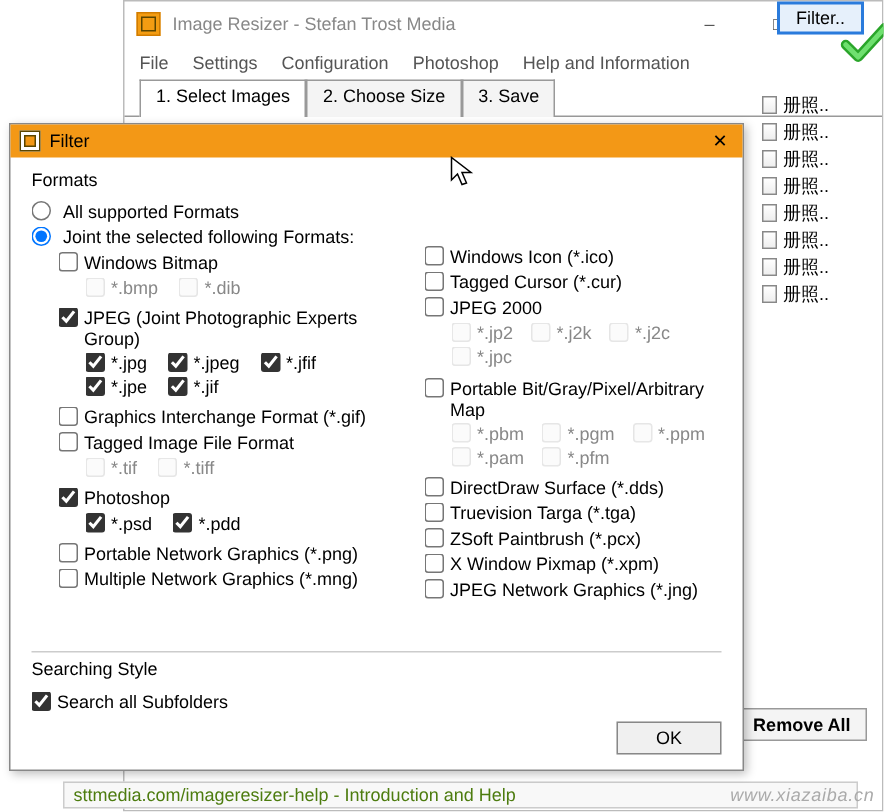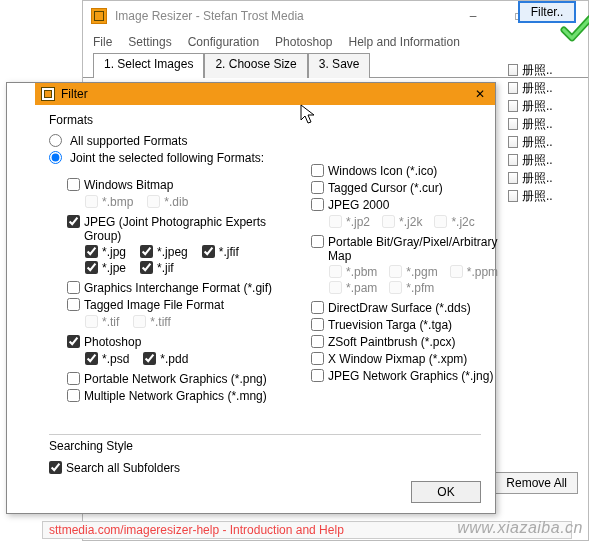--- a/index.html
+++ b/index.html
@@ -15,39 +15,39 @@
   .tabs { display: flex; padding-left: 10px; height: 25px; }
   .tab { border: 1px solid #999; padding: 3px 10px; background: #f4f4f4; margin-right: 0; border-bottom: none; }
   .tab.active { background: #fff; }
   .tabsline { border-top: 1px solid #999; margin-top: -1px; }
   .filter-btn { border: 2px solid #2a7bdc; background: #e6f0fb; padding: 2px 8px; width: 58px; text-align: center; position:absolute; right:12px; top:0; }
   .checkmark { position:absolute; right:-6px; top:14px; width:34px; height:28px; }
   .checkmark svg{width:100%;height:100%;}
   .list-area { position:absolute; right:10px; top:60px; width:70px; }
   .list-area .row { height:18px; display:flex; align-items:center; white-space:nowrap; overflow:hidden;text-align:center; }
   .list-area .ficon{ width:10px; height:12px; border:1px solid #888; background:linear-gradient(#fff,#eee); margin-right:4px; flex:none;}
-  .remove-all { position:absolute; right:10px; bottom:46px; border:1px solid #999; padding:3px 10px; background:#f4f4f4; }
-  .help-strip { position:absolute; left:42px; bottom:2px; width:530px; height:18px; border:1px solid #ccc; background:#f8f8f8; display:flex; align-items:center; padding-left:6px; color:#ef4444;}
+  .remove-all { position:absolute; right:10px; bottom:46px; border:1px solid #999; padding:3px 10px; background:#f4f4f4;font-weight:bold; }
+  .help-strip { position:absolute; left:42px; bottom:2px; width:530px; height:18px; border:1px solid #ccc; background:#f8f8f8; display:flex; align-items:center; padding-left:6px; color:#4d7c0f;}
   .help-badge { position:absolute; left:42px; bottom:28px; width:18px; height:16px; border:1px solid #6a6; background:#cceacc; display:flex; align-items:center; justify-content:center; font-size:10px;}
-  .watermark{ position:absolute; right:6px; bottom:4px; color:#aaa; font-style:italic; font-size:16px; letter-spacing:0.5px; pointer-events:none;}
+  .watermark{ position:absolute; right:6px; bottom:4px; color:#aaa; font-style:italic; font-size:12px; letter-spacing:0.5px; pointer-events:none;}
   
-  .dialog { position:absolute; left:6px; top:82px; width:490px; height:432px; border:1px solid #888; background:#fff; box-shadow:2px 2px 6px rgba(0,0,0,0.25); z-index:10;padding-left:28px; }
+  .dialog { position:absolute; left:6px; top:82px; width:490px; height:432px; border:1px solid #888; background:#fff; box-shadow:2px 2px 6px rgba(0,0,0,0.25); z-index:10; }
   .dlg-title { height:22px; background:#f39816; color:#000; display:flex; align-items:center; padding-left:6px; }
   .dlg-title .dicon{ width:14px; height:14px; background:#fff; border:1px solid #5a4500; margin-right:6px; display:flex;align-items:center;justify-content:center;}
   .dlg-title .dicon::after{content:"";width:6px;height:6px;background:#f39816;border:1px solid #5a4500;}
   .dlg-close { margin-left:auto; width:30px; text-align:center; }
   .dlg-body { padding:8px 14px 8px 14px; position:relative; height:calc(100% - 22px);}
   .section-label { color:#000; margin-bottom:6px; }
   label.cb { display:inline-flex; align-items:flex-start; gap:4px; margin:1px 0; }
   input[type=checkbox]{ width:13px; height:13px; margin:0; accent-color:#333;}
   input[type=checkbox]:disabled{ opacity:0.55;}
   label.disabled{ color:#888;}
   input[type=radio]{ margin:0 4px 0 0;}
   .col { position:absolute; }
-  .colL { left:14px; top:72px; width:250px;}
+  .colL { left:14px; top:62px; width:250px;}
   .colR { left:276px; top:58px; width:205px;}
   .indent1{ padding-left:18px;}
   .indent2{ padding-left:36px; display:flex; gap:14px; flex-wrap:wrap;}
   .group{ margin-top:4px;}
   .okbtn{ position:absolute; right:14px; bottom:10px; width:70px; height:22px; border:1px solid #888; background:#f0f0f0;}
   .divider{ position:absolute; left:14px; right:14px; bottom:78px; border-top:1px solid #ccc;}
   .cursor{ position:absolute; left:300px; top:104px; z-index:50; pointer-events:none;}
 </style>
 </head>
 <body>
@@ -248,20 +248,24 @@
           </label>
         <label class="cb disabled">
             <input type="checkbox" disabled="" style="">
             <span>*.j2k</span>
           </label>
         <label class="cb disabled">
             <input type="checkbox" disabled="" style="">
             <span>*.j2c</span>
           </label>
       </div>
+      <div class="indent1"><label class="cb disabled">
+            <input type="checkbox" disabled="" style="">
+            <span>*.jpc</span>
+          </label></div>
       <div class="group"><label class="cb">
             <input type="checkbox" style="">
             <span>Portable Bit/Gray/Pixel/Arbitrary Map</span>
           </label></div>
       <div class="indent1" style="display:flex;gap:12px;">
         <label class="cb disabled">
             <input type="checkbox" disabled="" style="">
             <span>*.pbm</span>
           </label>
         <label class="cb disabled">

